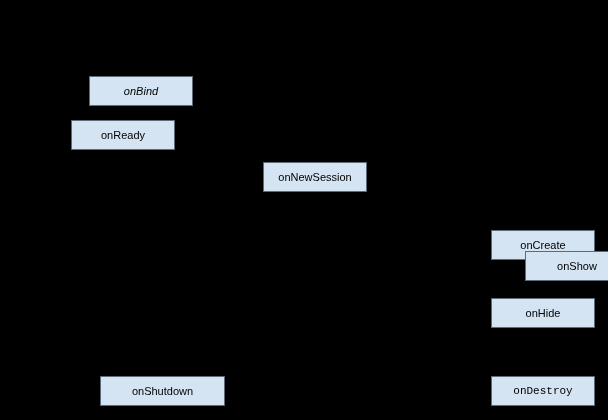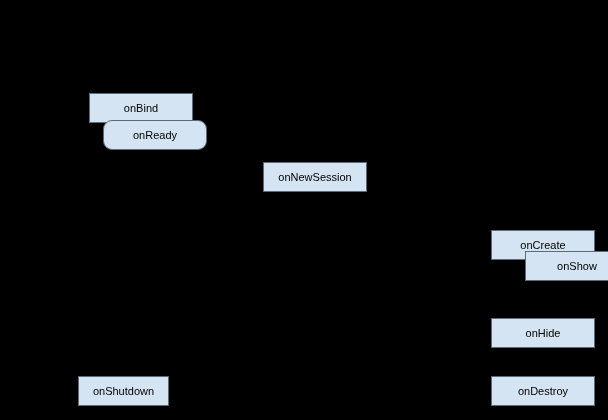--- a/index.html
+++ b/index.html
@@ -26,28 +26,28 @@
     background: var(--node-fill, #d4e4f2);
     border: 1px solid var(--node-border, #5b6b7a);
     color: var(--node-text, #000000);
     font-size: 11px;
     line-height: 1;
     display: flex;
     align-items: center;
     justify-content: center;
     white-space: nowrap;
   }
-  #n-onbind       { left: 89px;  top: 93px;  }
-  #n-onready      { left: 103px;  top: 120px; border-radius: 9px; }
+  #n-onbind       { left: 89px;  top: 76px; font-style: italic;  }
+  #n-onready      { left: 71px;  top: 120px; }
   #n-onnewsession { left: 263px; top: 162px; }
   #n-oncreate     { left: 491px; top: 202px; margin-top: 28px; }
   #n-onshow       { left: 491px; top: 251px; margin-left: 34px; }
-  #n-onhide       { left: 491px; top: 298px; margin-top: 20px; }
-  #n-onshutdown   { left: 78px;  top: 376px; width: 91px; }
-  #n-ondestroy    { left: 491px; top: 376px; }
+  #n-onhide       { left: 491px; top: 298px; }
+  #n-onshutdown   { left: 100px;  top: 376px; width: 125px; }
+  #n-ondestroy    { left: 491px; top: 376px; font-family: Liberation Mono, monospace; }
 </style>
 </head>
 <body>
 
 <div class="diagram">
   <div class="node" id="n-onbind">onBind</div>
 
   <div class="node" id="n-onready">onReady</div>
 
   <div class="node" id="n-onnewsession">onNewSession</div>

